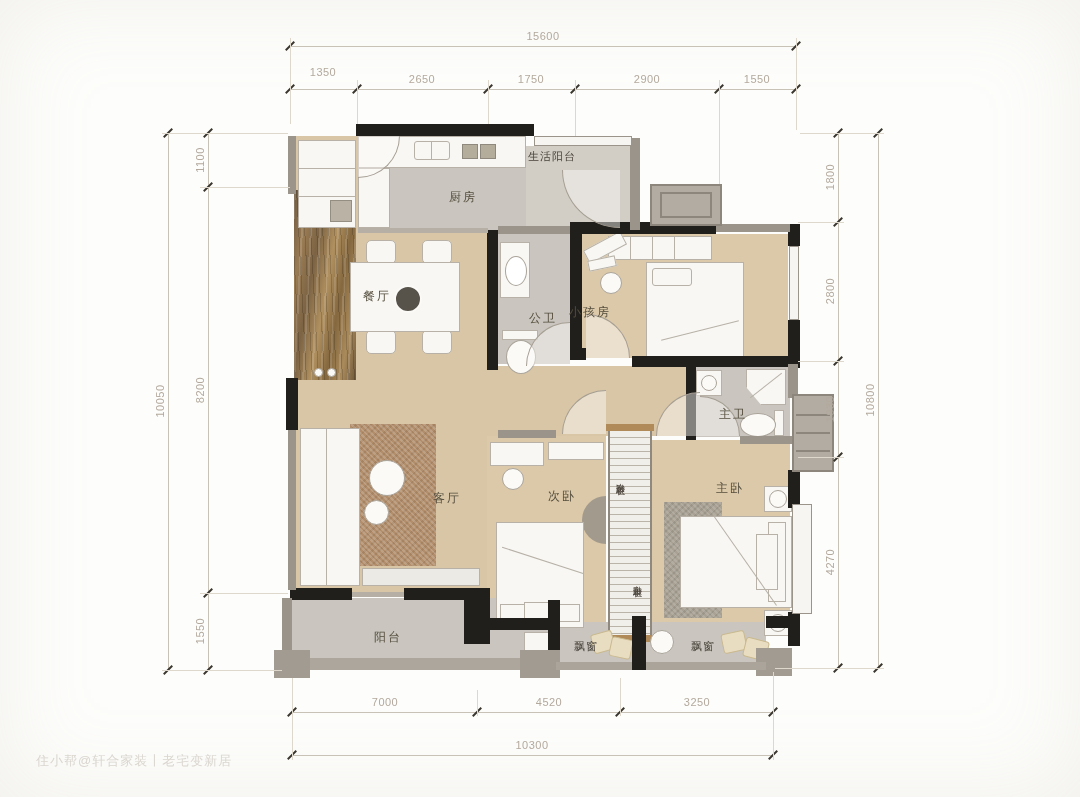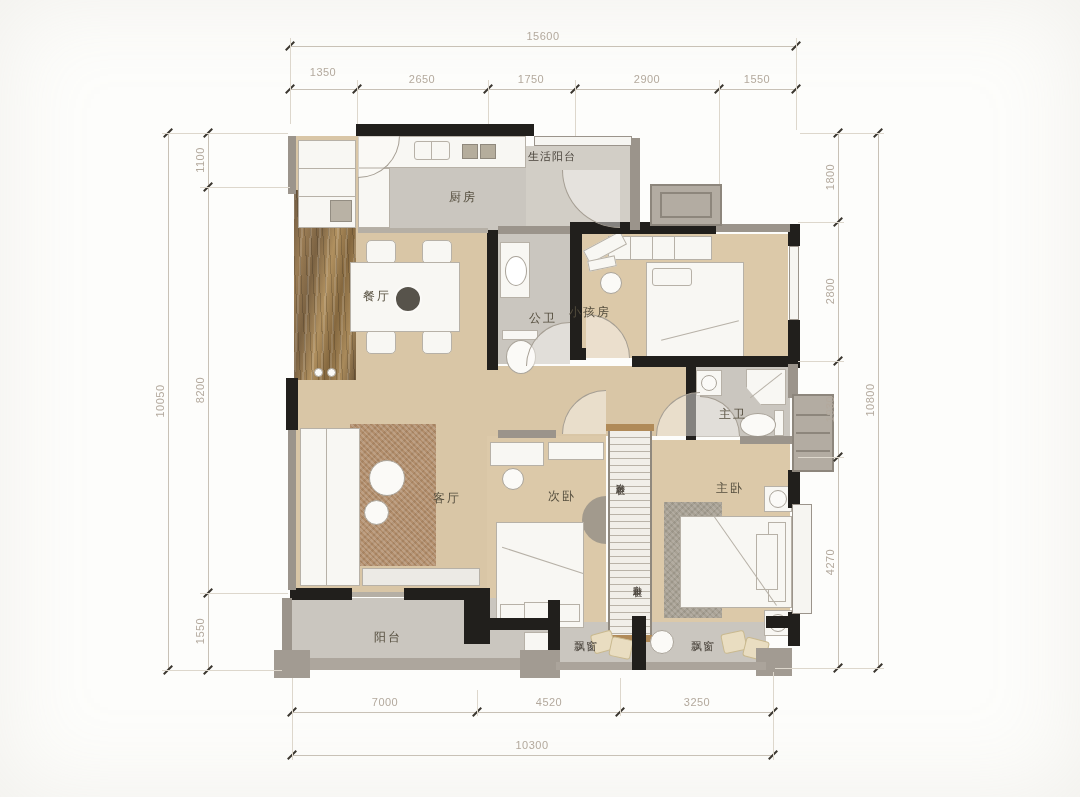--- a/index.html
+++ b/index.html
@@ -299,13 +299,14 @@
   <div class="dimh" style="left:697px;top:702px;">3250</div>
   <div class="dline" style="left:292px;top:755px;width:481px;height:1px;"></div>
   <span class="tick" style="left:292px;top:755px;"></span>
   <span class="tick" style="left:773px;top:755px;"></span>
   <div class="dimh" style="left:532px;top:745px;">10300</div>
   <div class="ext" style="left:292px;top:678px;width:1px;height:82px;"></div>
   <div class="ext" style="left:477px;top:690px;width:1px;height:26px;"></div>
   <div class="ext" style="left:620px;top:678px;width:1px;height:38px;"></div>
   <div class="ext" style="left:773px;top:672px;width:1px;height:88px;"></div>
 
+  <div id="watermark">住小帮@轩合家装丨老宅变新居</div>
 </div>
 
 </body></html>

